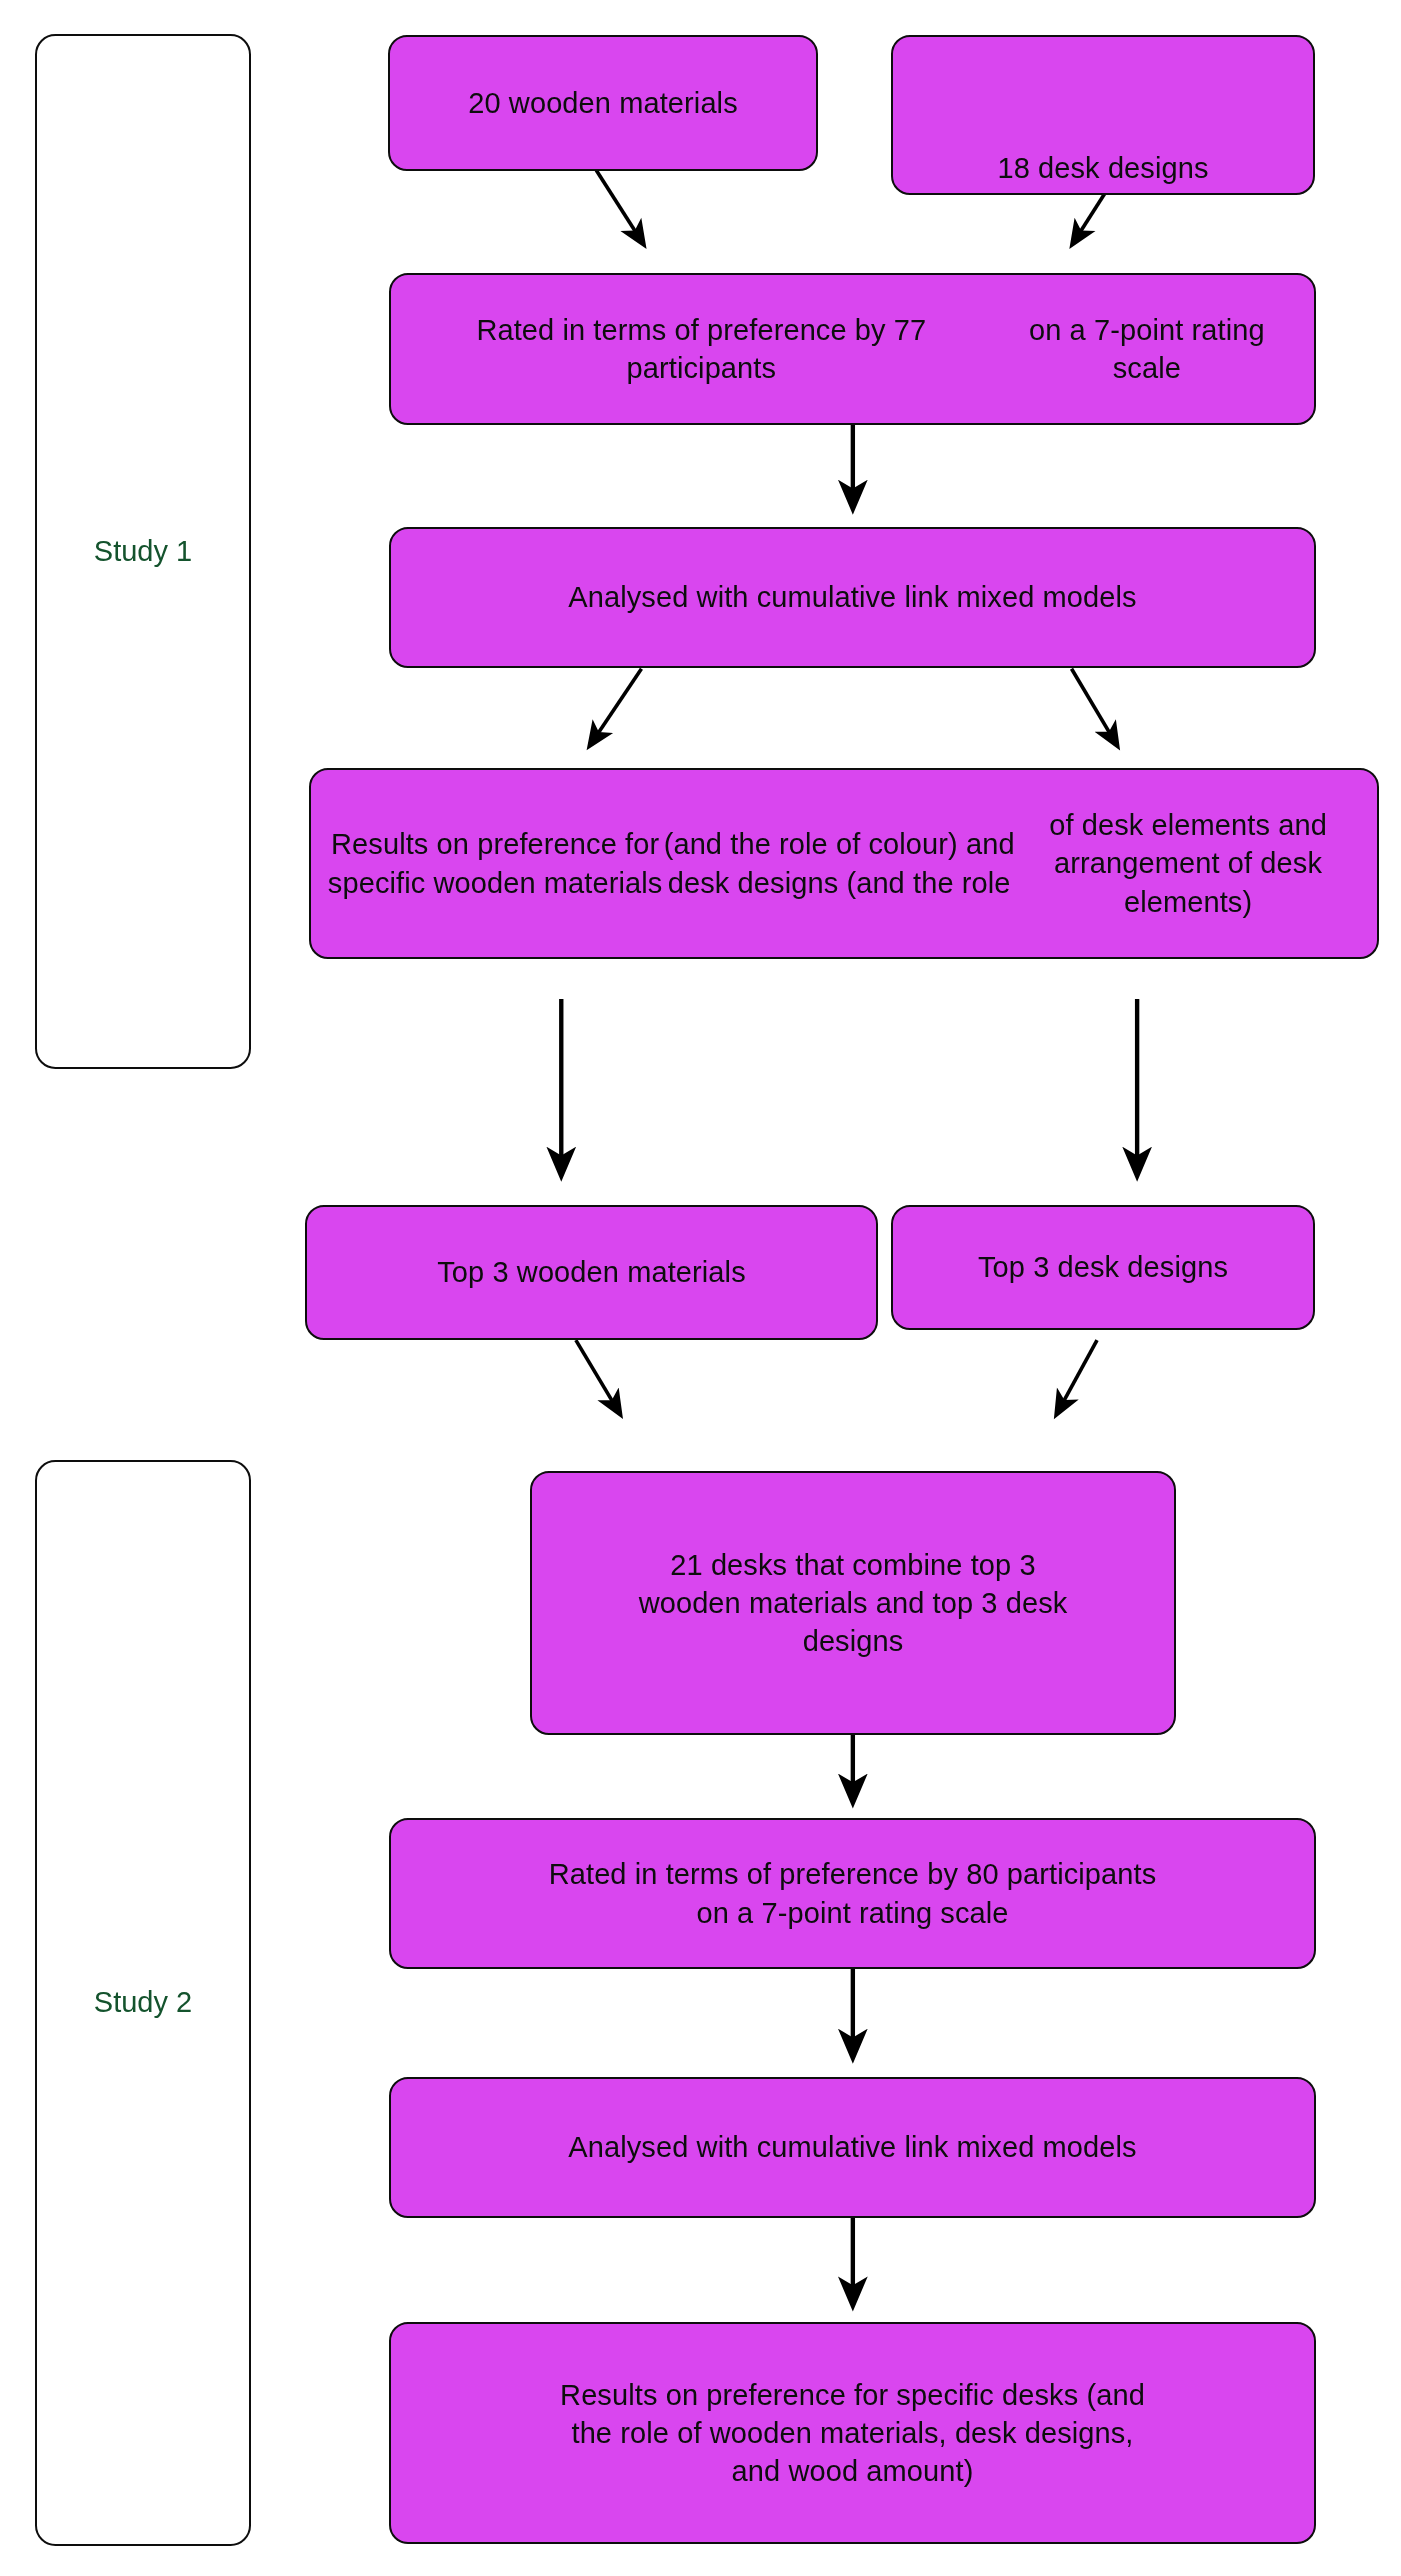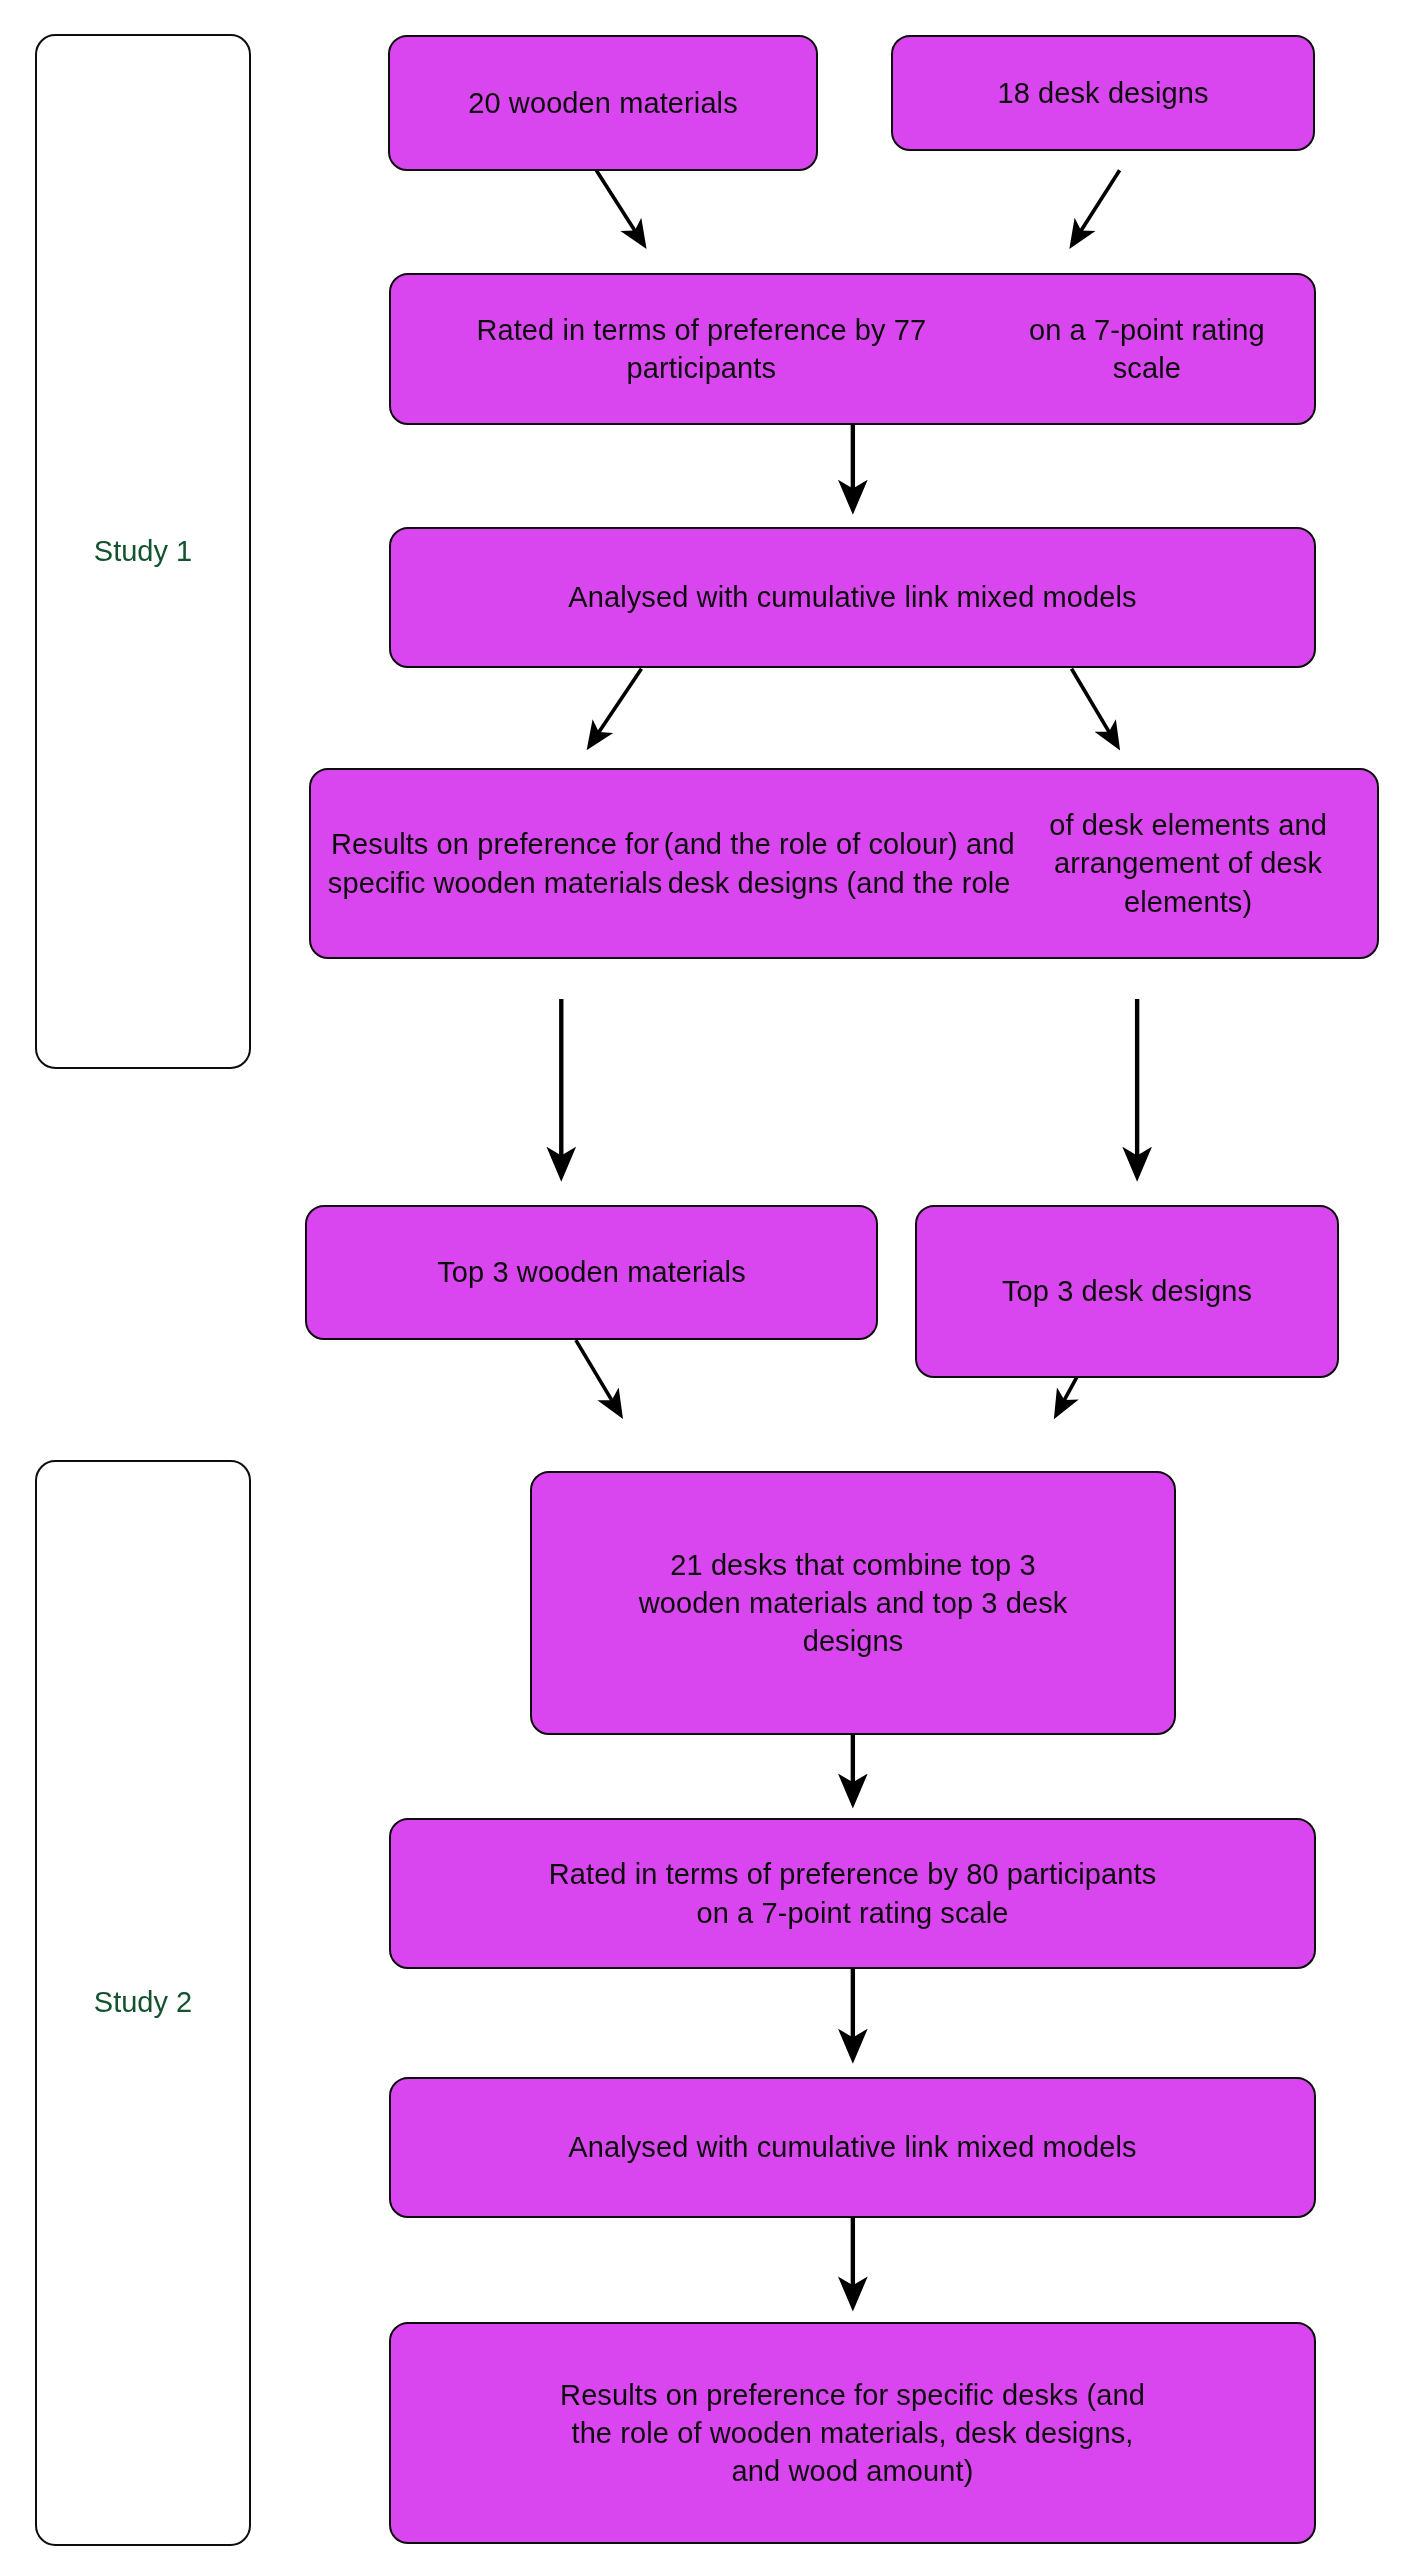--- a/index.html
+++ b/index.html
@@ -97,21 +97,21 @@
   </div>
 
   <div class="group-box" style="left:35px; top:1460px; width:216px; height:1086px;">
     <span>Study 2</span>
   </div>
 
   <div class="node" style="left:388px; top:35px; width:430px; height:136px;">
     <span>20 wooden materials</span>
   </div>
 
-  <div class="node" style="left:891px; top:35px; width:424px; height:116px;">
+  <div class="node" style="left:891px; top:35px; width:424px; height:160px;align-items:flex-end;">
     <span>18 desk designs</span>
   </div>
 
   <div class="node" style="left:389px; top:273px; width:927px; height:152px; flex-direction:row;">
     <span>Rated in terms of preference by 77 participants</span>
     <span>on a 7-point rating scale</span>
   </div>
 
   <div class="node" style="left:389px; top:527px; width:927px; height:141px;">
     <span>Analysed with cumulative link mixed models</span>
@@ -120,21 +120,21 @@
   <div class="node" style="left:309px; top:768px; width:1070px; height:191px; flex-direction:row;">
     <span>Results on preference for specific wooden materials</span>
     <span>(and the role of colour) and desk designs (and the role</span>
     <span>of desk elements and arrangement of desk elements)</span>
   </div>
 
   <div class="node" style="left:305px; top:1205px; width:573px; height:135px;">
     <span>Top 3 wooden materials</span>
   </div>
 
-  <div class="node" style="left:891px; top:1205px; width:424px; height:173px;margin-left:24px;">
+  <div class="node" style="left:891px; top:1205px; width:424px; height:125px;">
     <span>Top 3 desk designs</span>
   </div>
 
   <div class="node" style="left:530px; top:1450px; width:646px; height:264px; flex-direction:column;margin-top:21px;">
     <span>21 desks that combine top 3</span>
     <span>wooden materials and top 3 desk</span>
     <span>designs</span>
   </div>
 
   <div class="node" style="left:389px; top:1818px; width:927px; height:151px; flex-direction:column;">

